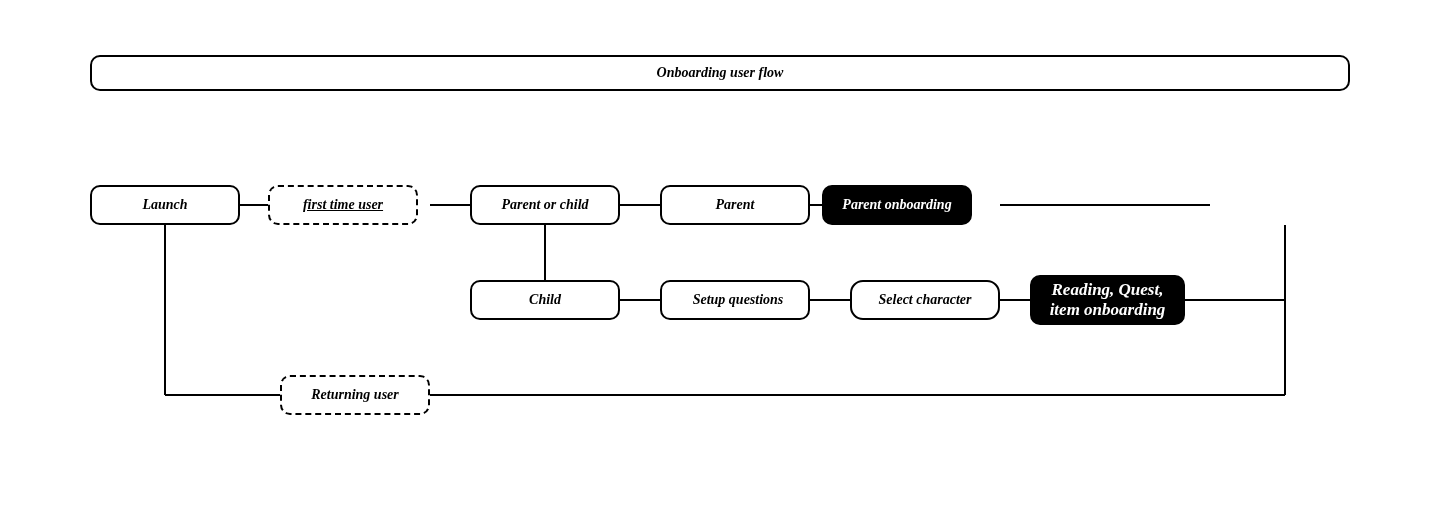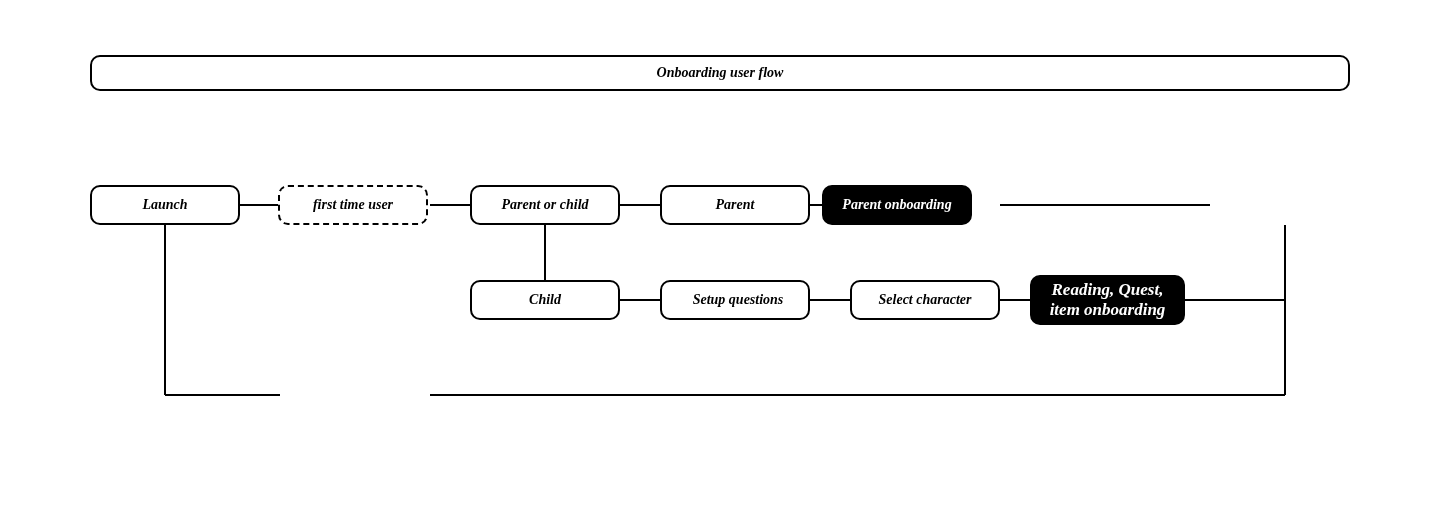--- a/index.html
+++ b/index.html
@@ -83,40 +83,43 @@
     <line x1="165" y1="225" x2="165" y2="395"></line>
     <line x1="165" y1="395" x2="280" y2="395"></line>
 
     <line x1="430" y1="395" x2="1285" y2="395"></line>
     <line x1="1285" y1="300" x2="1285" y2="395"></line>
   </svg>
 
   <div class="node" style="left:90px; top:185px;">
     <span>Launch</span>
   </div>
-  <div class="node dashed" style="left:278px; top:185px;">
+  <div class="node dashed" style="left:268px; top:185px;text-decoration:underline;">
     <span>first time user</span>
   </div>
   <div class="node" style="left:470px; top:185px;">
     <span>Parent or child</span>
   </div>
   <div class="node" style="left:660px; top:185px;">
     <span>Parent</span>
   </div>
   <div class="node dark" style="left:822px; top:185px;">
     <span>Parent onboarding</span>
   </div>
 
   <div class="node" style="left:470px; top:280px;">
     <span>Child</span>
   </div>
   <div class="node" style="left:660px; top:280px;padding-left:12px;">
     <span>Setup questions</span>
   </div>
-  <div class="node" style="left:850px; top:280px;">
+  <div class="node" style="left:850px; top:280px;border-radius:13px;">
     <span>Select character</span>
   </div>
   <div class="node dark tall" style="left:1030px; top:275px;">
     <span>Reading, Quest, item onboarding</span>
   </div>
 
+  <div class="node dashed" style="left:280px; top:375px;">
+    <span>Returning user</span>
+  </div>
 
 </div>
 
 </body></html>

